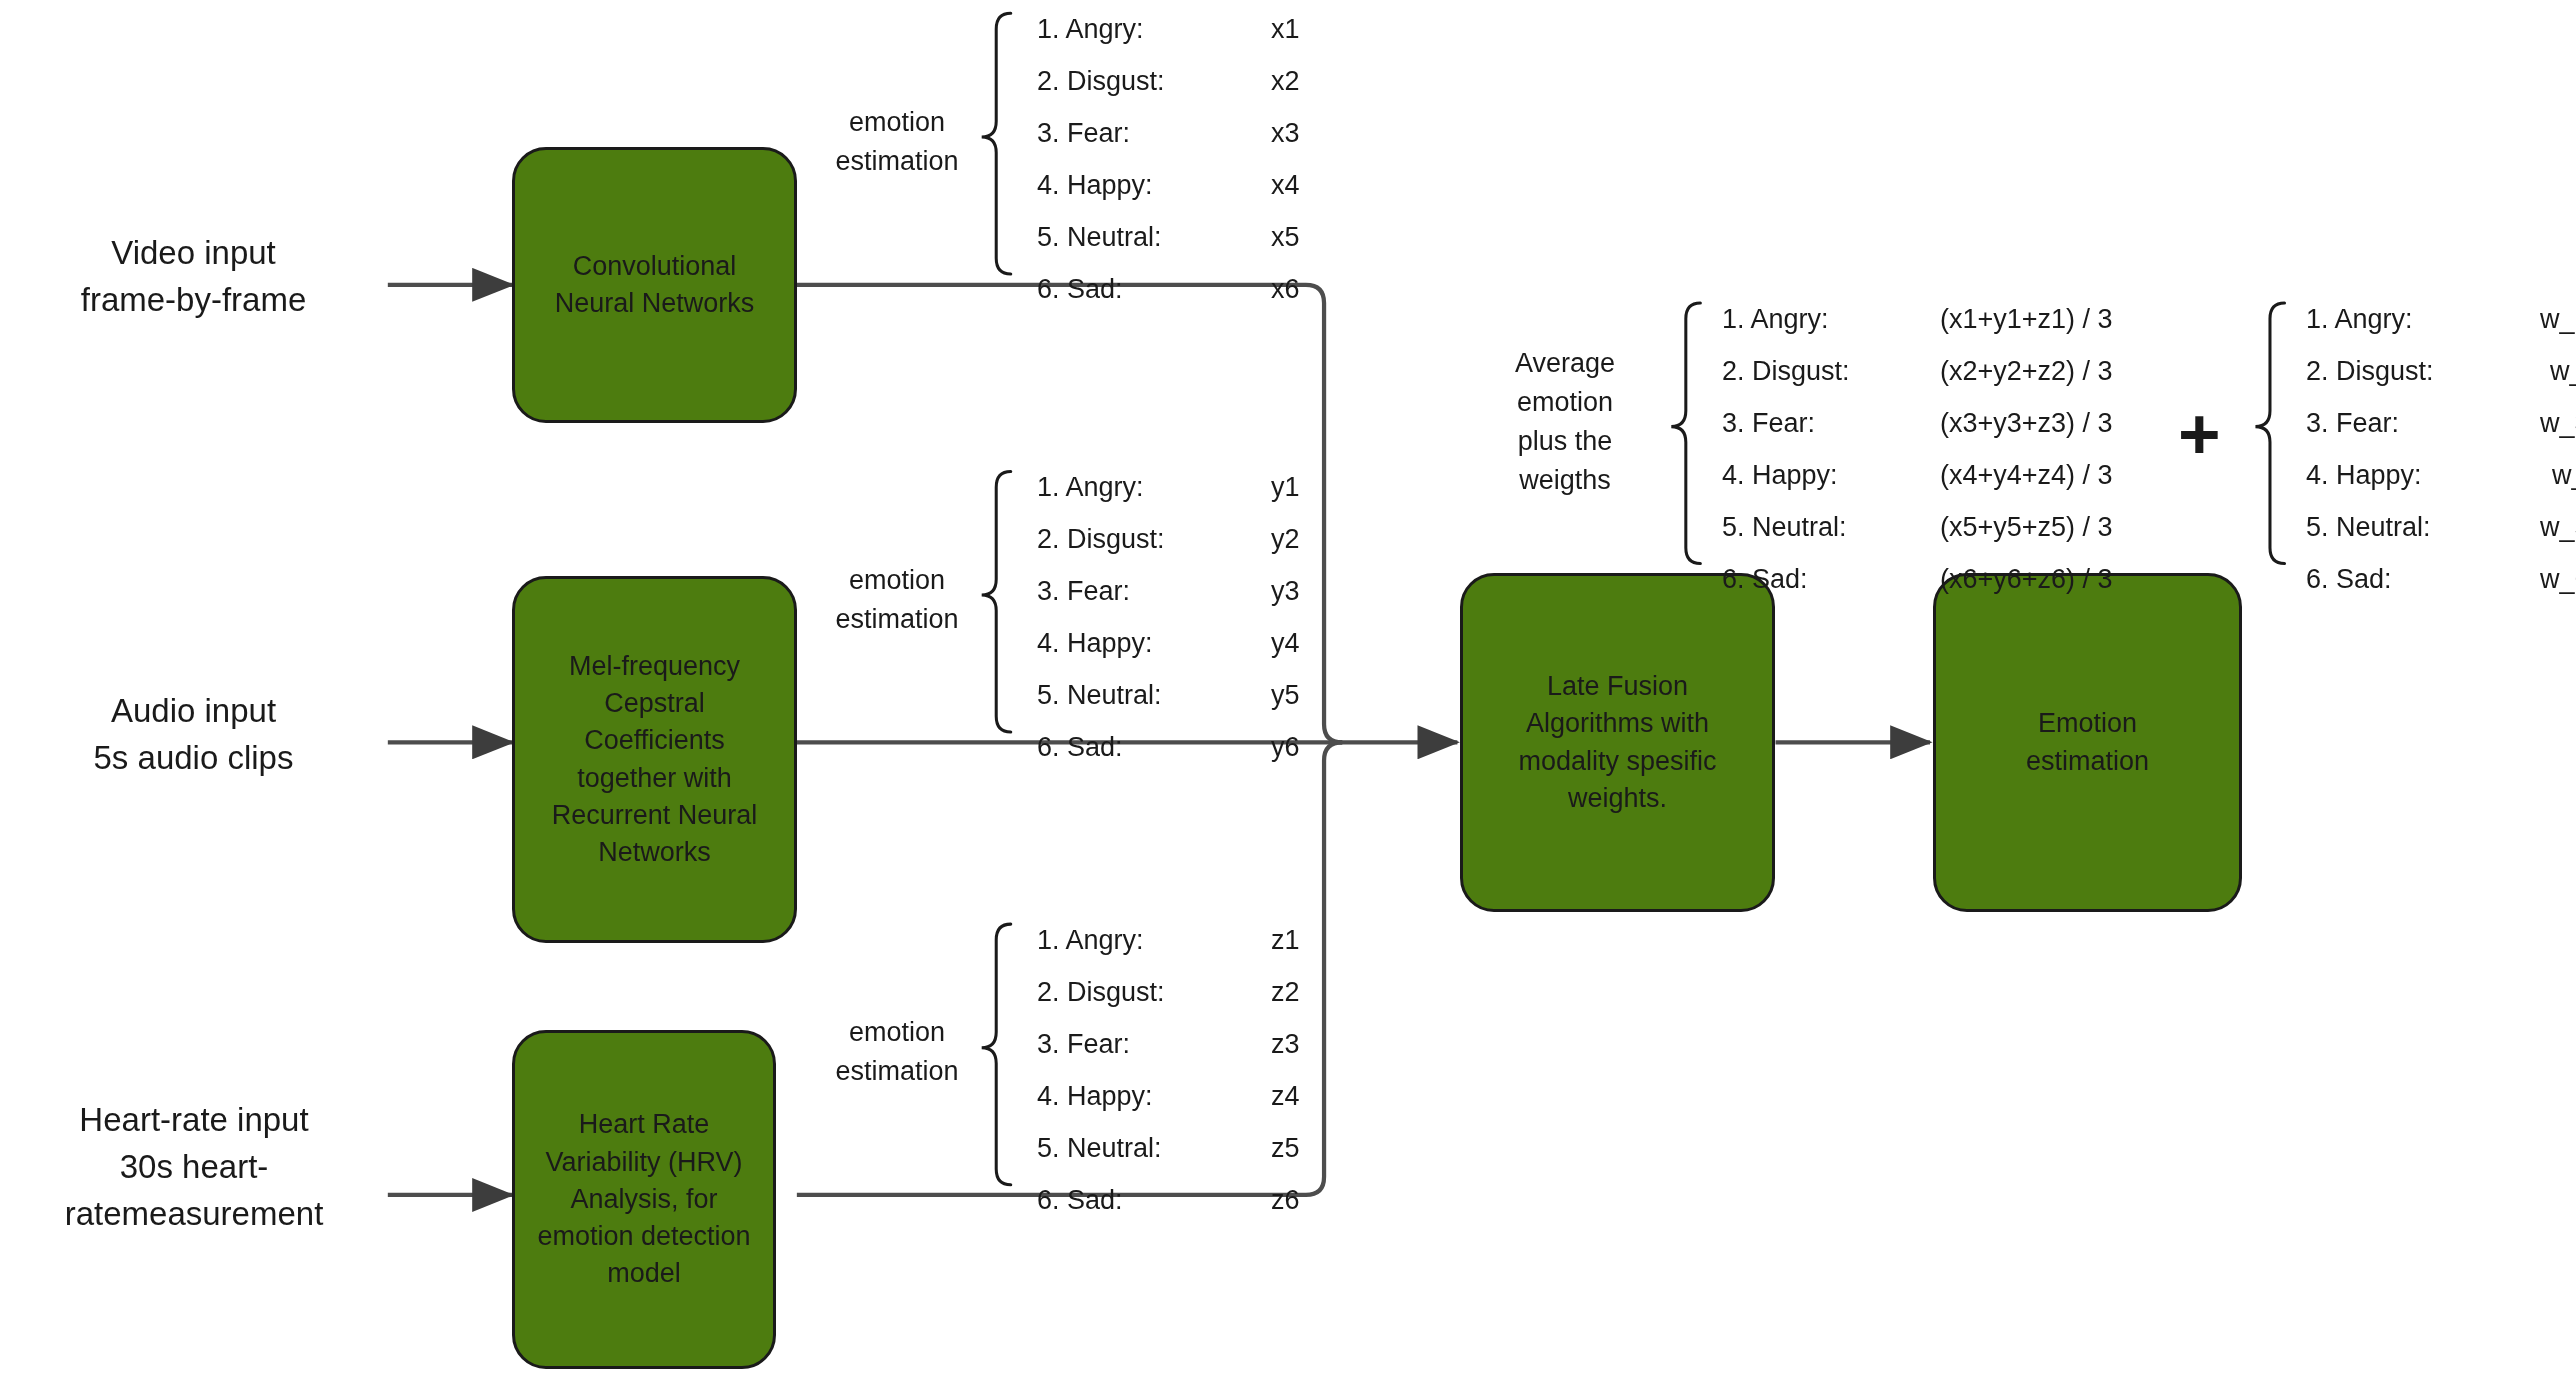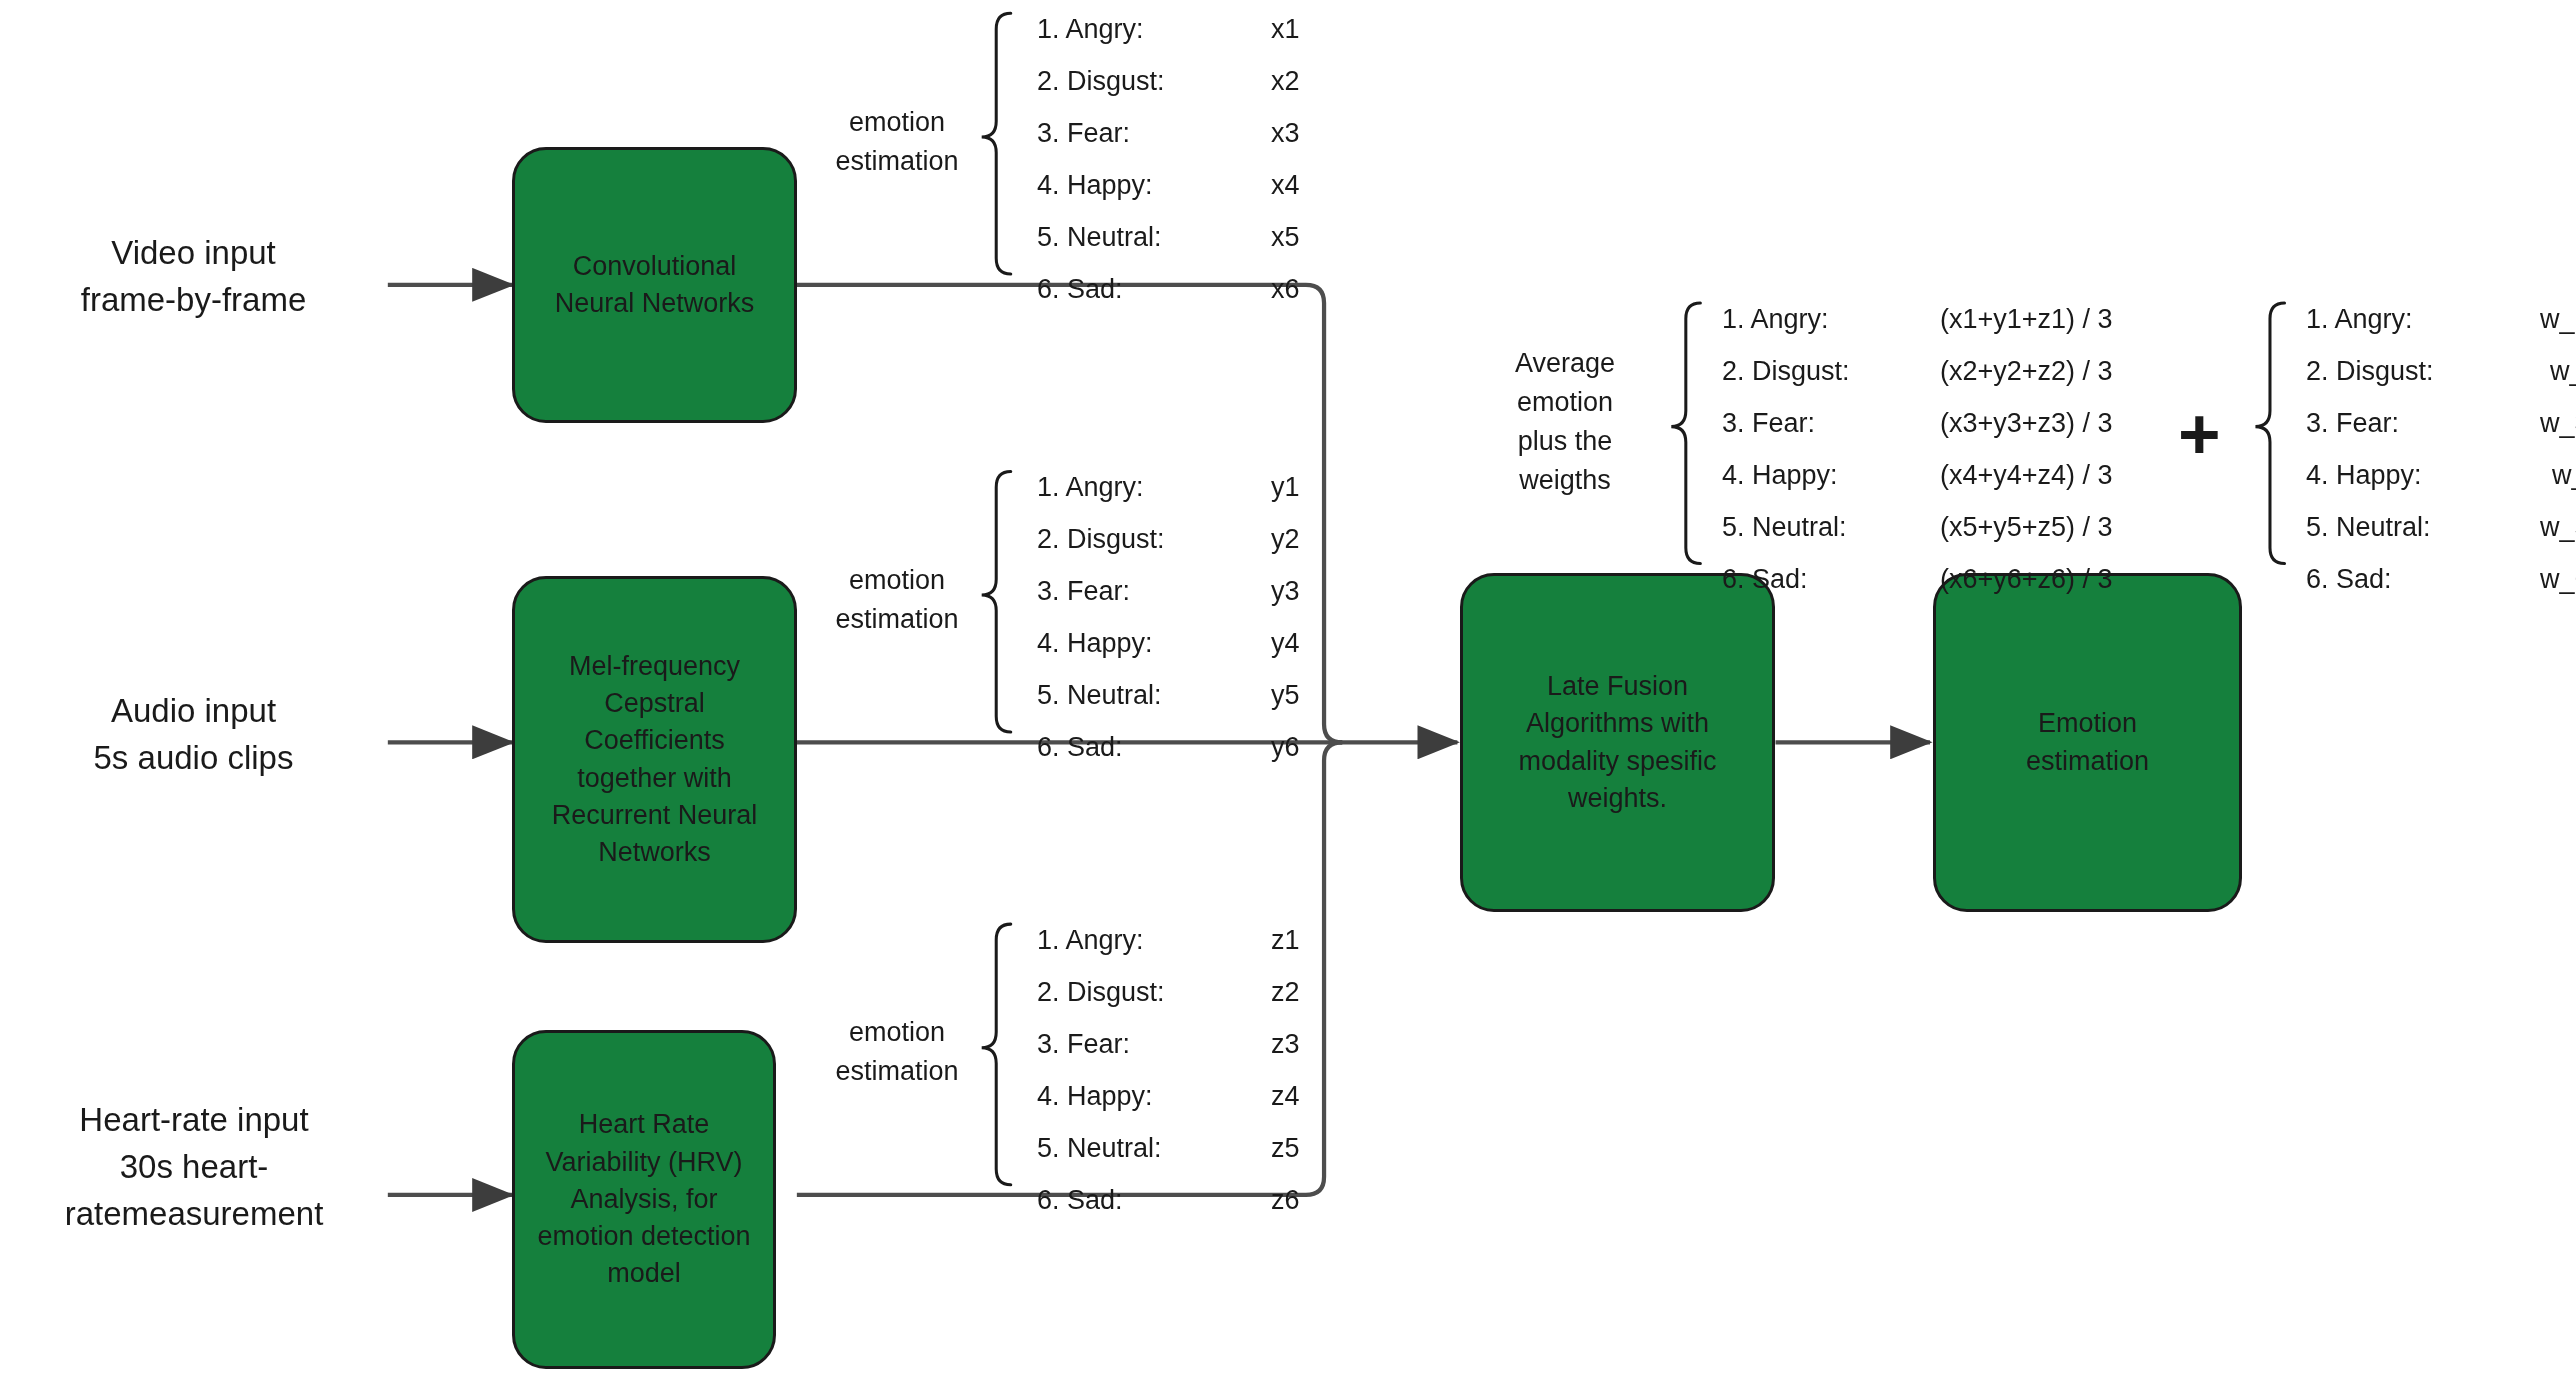--- a/index.html
+++ b/index.html
@@ -21,21 +21,21 @@
     left: 0; top: 0;
     width: 2576px;
     height: 1378px;
     pointer-events: none;
   }
   .node {
     position: absolute;
     box-sizing: border-box;
     border: 3.6px solid #1a1a1a;
     border-radius: 34px;
-    background: #15803d;
+    background: #4d7c0f;
     display: flex;
     align-items: center;
     justify-content: center;
     text-align: center;
     line-height: 1.38;
     font-size: 27px;
     color: #1a1a1a;
     padding: 0 13.3px;
   }
   .node span { display: block; }

